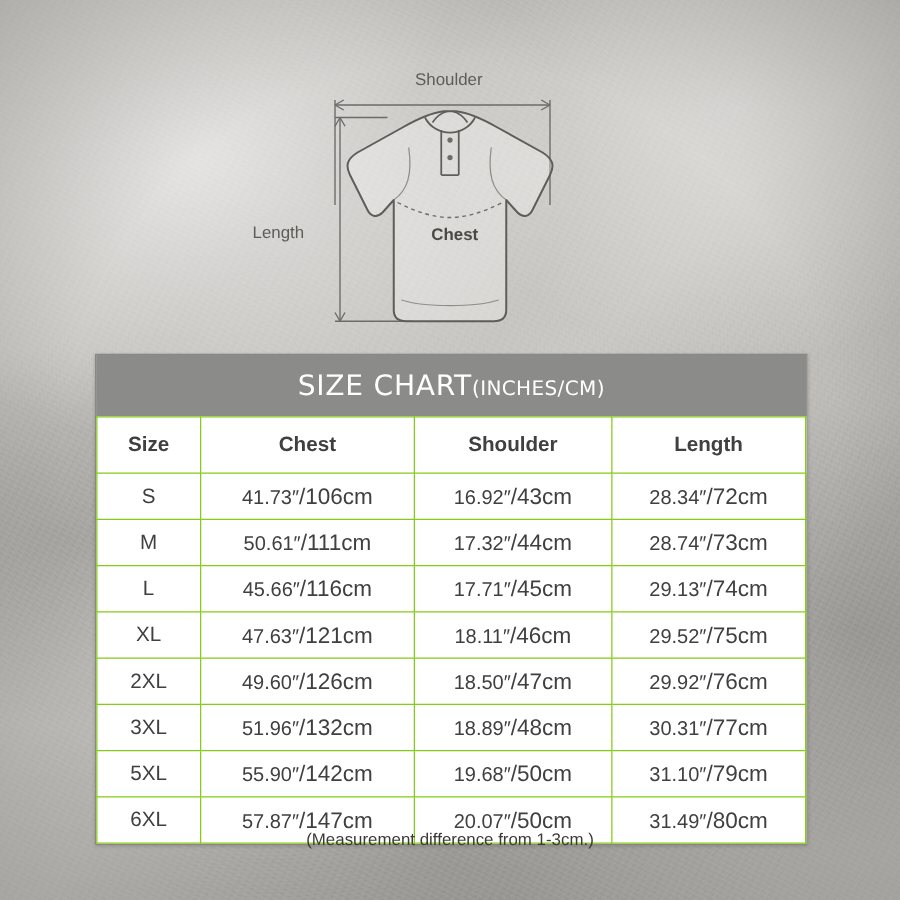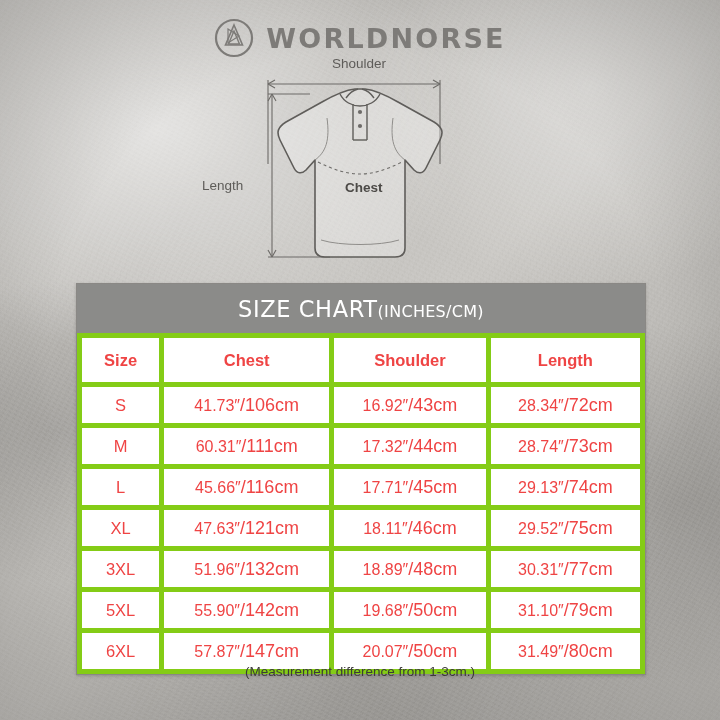--- a/index.html
+++ b/index.html
@@ -118,24 +118,24 @@
     font-size: 16px;
     letter-spacing: 0.3px;
   }
   table {
     width: 100%;
     border-collapse: collapse;
     background: #ffffff;
     table-layout: fixed;
   }
   th, td {
-    border: 5px solid #84cc16;
+    border: 1px solid #84cc16;
     text-align: center;
     font-size: 16px;
-    color: #ef4444;
+    color: #404040;
     height: 34px;
     font-family: "Liberation Sans", sans-serif;
   }
   th {
     font-size: 16.5px;
     font-weight: bold;
     height: 42px;
     background: #ffffff;
   }
   col.c-size { width: 14.6%; }
@@ -157,31 +157,20 @@
     font-family: "Liberation Sans", sans-serif;
   }
 </style>
 </head>
 <body>
 
 <div class="page">
   <div class="bg"></div>
   <div class="vignette"></div>
 
-  <div class="brand">
-    <span class="brand-mark">
-      <svg width="40" height="40" viewBox="0 0 40 40">
-        <circle cx="20" cy="20" r="18" fill="none" stroke="#7d7b78" stroke-width="2.2"></circle>
-        <path d="M20 7 L28.5 27 L11.5 27 Z" fill="none" stroke="#7d7b78" stroke-width="1.6"></path>
-        <path d="M20 13 L25.5 26 L14.5 26 Z" fill="none" stroke="#7d7b78" stroke-width="1.4"></path>
-        <path d="M14 11 L25 18 L14 25 Z" fill="none" stroke="#7d7b78" stroke-width="1.2"></path>
-      </svg>
-    </span>
-    <span class="brand-name">WORLDNORSE</span>
-  </div>
 
   <div class="diagram">
     <svg width="340" height="222" viewBox="0 0 340 222">
       <g stroke="#6d6b68" stroke-width="1.1" fill="none">
 
         <line x1="78" y1="28" x2="78" y2="112"></line>
         <line x1="250" y1="28" x2="250" y2="112"></line>
         <line x1="78" y1="32" x2="250" y2="32"></line>
         <path d="M78 32 l7 -4 M78 32 l7 4"></path>
         <path d="M250 32 l-7 -4 M250 32 l-7 4"></path>
@@ -265,37 +254,43 @@
       </thead>
       <tbody id="chart-body">
           <tr>
             <td class="size-cell">S</td>
             <td><span class="inch">41.73″</span><span class="cm">/106cm</span></td>
             <td><span class="inch">16.92″</span><span class="cm">/43cm</span></td>
             <td><span class="inch">28.34″</span><span class="cm">/72cm</span></td>
           </tr>
           <tr>
             <td class="size-cell">M</td>
-            <td><span class="inch">60.31″</span><span class="cm">/111cm</span></td>
+            <td><span class="inch">50.61″</span><span class="cm">/111cm</span></td>
             <td><span class="inch">17.32″</span><span class="cm">/44cm</span></td>
             <td><span class="inch">28.74″</span><span class="cm">/73cm</span></td>
           </tr>
           <tr>
             <td class="size-cell">L</td>
             <td><span class="inch">45.66″</span><span class="cm">/116cm</span></td>
             <td><span class="inch">17.71″</span><span class="cm">/45cm</span></td>
             <td><span class="inch">29.13″</span><span class="cm">/74cm</span></td>
           </tr>
           <tr>
             <td class="size-cell">XL</td>
             <td><span class="inch">47.63″</span><span class="cm">/121cm</span></td>
             <td><span class="inch">18.11″</span><span class="cm">/46cm</span></td>
             <td><span class="inch">29.52″</span><span class="cm">/75cm</span></td>
           </tr>
           <tr>
+            <td class="size-cell">2XL</td>
+            <td><span class="inch">49.60″</span><span class="cm">/126cm</span></td>
+            <td><span class="inch">18.50″</span><span class="cm">/47cm</span></td>
+            <td><span class="inch">29.92″</span><span class="cm">/76cm</span></td>
+          </tr>
+          <tr>
             <td class="size-cell">3XL</td>
             <td><span class="inch">51.96″</span><span class="cm">/132cm</span></td>
             <td><span class="inch">18.89″</span><span class="cm">/48cm</span></td>
             <td><span class="inch">30.31″</span><span class="cm">/77cm</span></td>
           </tr>
           <tr>
             <td class="size-cell">5XL</td>
             <td><span class="inch">55.90″</span><span class="cm">/142cm</span></td>
             <td><span class="inch">19.68″</span><span class="cm">/50cm</span></td>
             <td><span class="inch">31.10″</span><span class="cm">/79cm</span></td>

